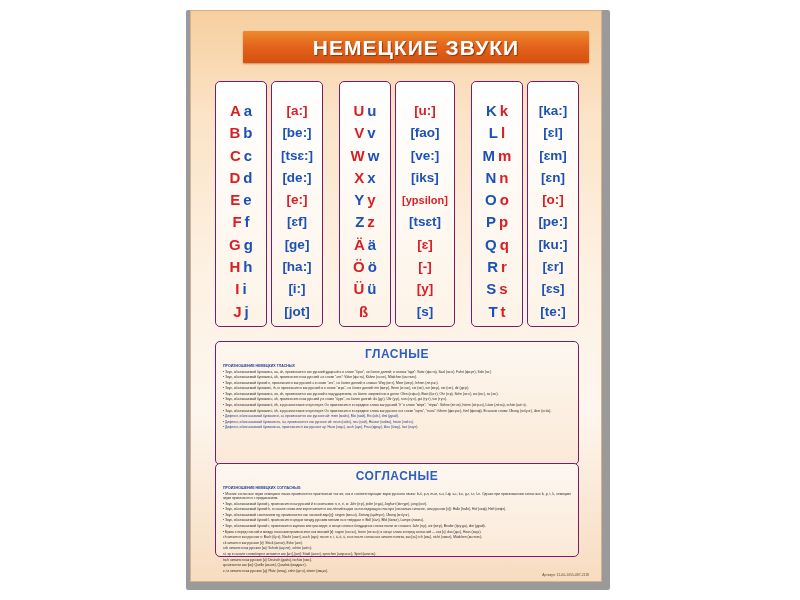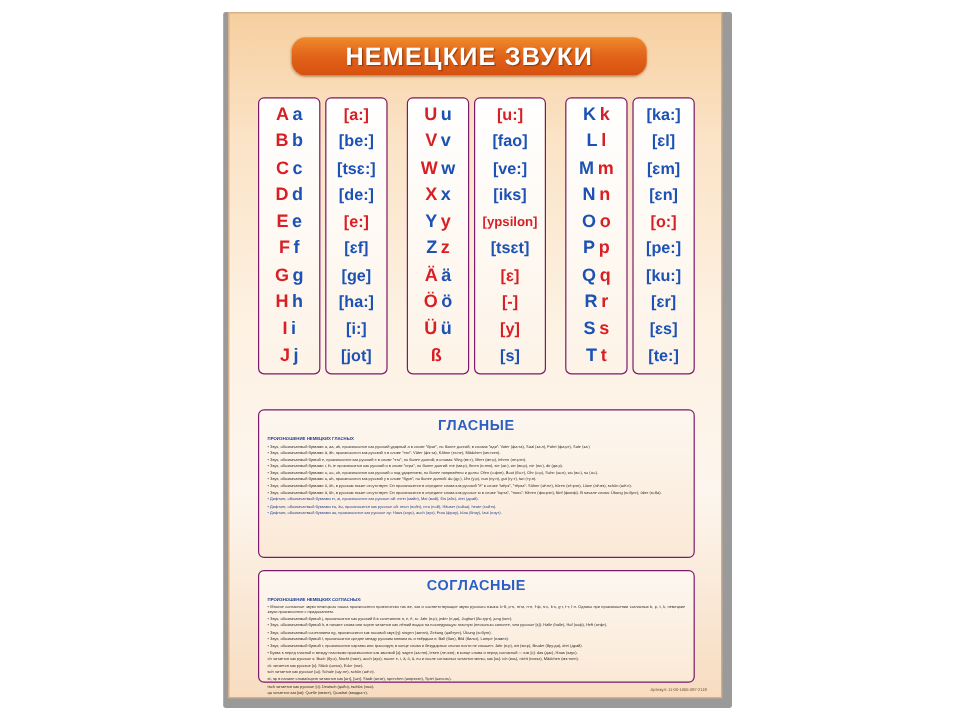--- a/index.html
+++ b/index.html
@@ -36,24 +36,24 @@
     background: linear-gradient(to bottom, #f6cfa0 0%, #fbe3c6 18%, #fdf1e2 45%, #fdf6ee 70%, #f7dcc0 100%);
     border: 1px solid #d8b089;
     box-sizing: border-box;
     overflow: hidden;
   }
   
   .title-bar {
     position: absolute;
     left: 52px;
     top: 20px;
-    width: 296px;
+    width: 346px;
     height: 32px;
     background: linear-gradient(to bottom, #ef8a2c 0%, #e2631a 50%, #d6500f 100%);
-    border-radius: 12px;
+    border-radius: 1px;
     box-shadow: 0 1px 2px rgba(120,60,10,.45);
   }
   .title-text {
     position: absolute;
     width: 100%;
     text-align: center;
     top: 5px;
     font-size: 21px;
     font-weight: bold;
     letter-spacing: 1px;
@@ -70,21 +70,21 @@
     justify-content: space-between;
   }
   .group {
     display: flex;
     gap: 4px;
   }
   .col {
     border: 1.6px solid #7a1b6b;
     border-radius: 5px;
     background: linear-gradient(to bottom, #ffffff 0%, #fdf3e7 100%);
-    padding: 3px 0 3px 0;
+    padding: 18px 0 3px 0;
     width: 52px;
     box-sizing: border-box;
   }
   .col.wide { width: 60px; }
   .cell {
     height: 22.3px;
     line-height: 22.3px;
     text-align: center;
     font-size: 15px;
     font-weight: bold;
@@ -103,21 +103,21 @@
     position: absolute;
     left: 24px;
     width: 364px;
     border: 1.4px solid #7a1b6b;
     border-radius: 5px;
     background: linear-gradient(to bottom, #fdf7f0 0%, #fbe9d7 100%);
     box-sizing: border-box;
     padding: 4px 7px 6px 7px;
   }
   #panel-vowels { top: 330px; height: 124px; }
-  #panel-consonants { top: 464px; height: 94px; }
+  #panel-consonants { top: 452px; height: 94px; }
   .panel-title {
     text-align: center;
     color: #2b5fc4;
     font-size: 12px;
     font-weight: bold;
     letter-spacing: .5px;
     margin: 1px 0 3px 0;
   }
   .panel-sub {
     font-size: 3.6px;

